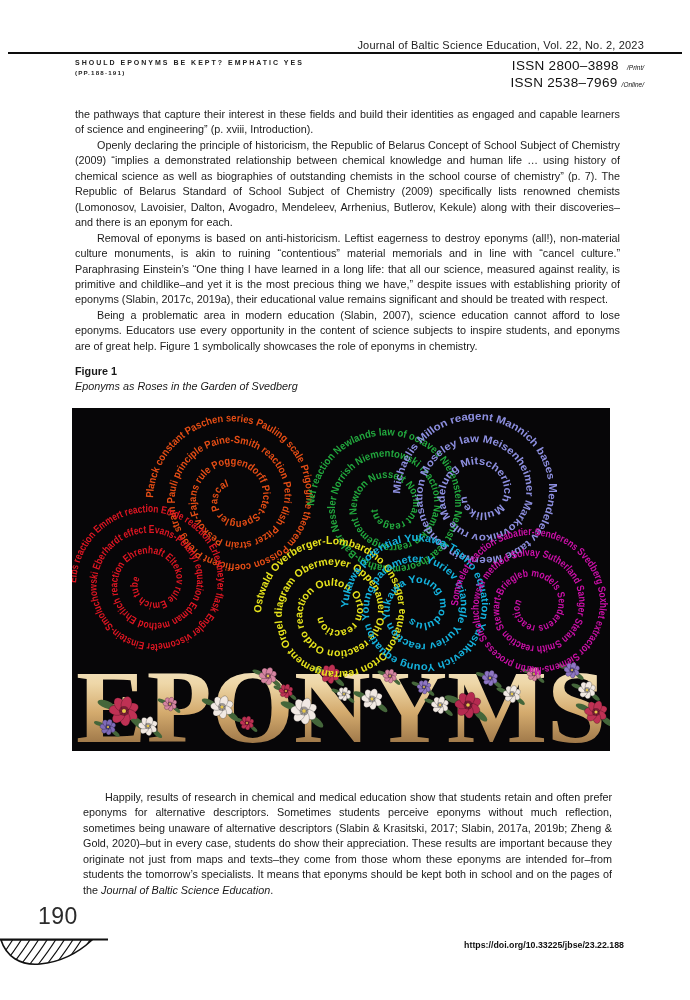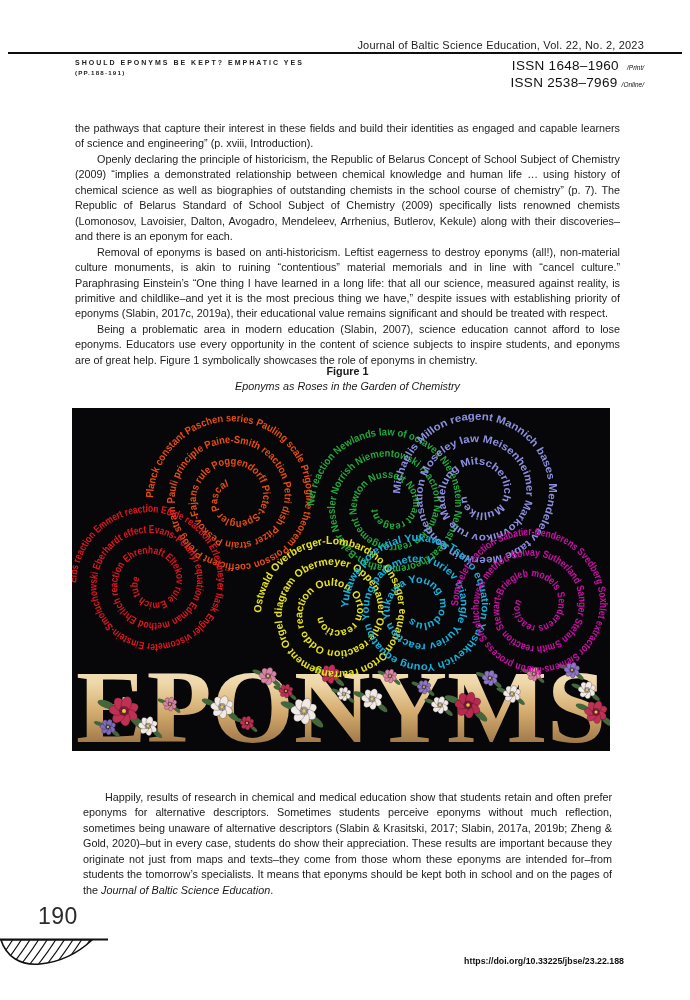--- a/index.html
+++ b/index.html
@@ -21,72 +21,72 @@
     letter-spacing:2px; color:#222;
   }
   .running-pages{
     position:absolute; top:69px; left:75px; font-size:6.2px; font-weight:bold;
     letter-spacing:1.2px; color:#222;
   }
   .issn-block{position:absolute; top:58px; right:46px; text-align:right; line-height:15px;}
   .issn-row{font-size:13.5px; font-weight:500; color:#111; letter-spacing:0.3px;}
   .issn-label{font-size:6.5px; font-style:italic; font-weight:400; letter-spacing:0;}
   
-  .content{position:absolute; top:121px; left:75px; width:545px;}
+  .content{position:absolute; top:107px; left:75px; width:545px;}
   .content p{
     margin:0; font-size:10.8px; line-height:15.45px; text-align:justify;
     color:#1c1c1c;
   }
   .content p.indent{text-indent:22px;}
-  .fig-caption-block{position:absolute; top:364px; left:75px; width:545px;text-align:center;}
+  .fig-caption-block{position:absolute; top:364px; left:75px; width:545px;}
   .fig-label{font-size:10.8px; font-weight:bold; margin:0; line-height:15px;}
   .fig-caption{font-size:10.8px; font-style:italic; margin:0; line-height:15px;}
   .closing{position:absolute; top:782px; left:75px; width:545px;}
   .closing p{margin:8px; font-size:10.8px; line-height:15.45px; text-align:justify; text-indent:22px;}
   .em-italic{font-style:italic;}
   
   .figure-wrap{position:absolute; top:408px; left:72px; width:538px; height:343px; background:#070608;}
   .figure-wrap svg{display:block;}
   .rose-text{font-family:"Liberation Sans", sans-serif; font-size:10.5px; font-weight:bold;}
   .banner-word{font-family:"Liberation Serif", serif; font-weight:bold;}
   
   .page-number{
     position:absolute; top:903px; left:38px; font-size:23px; color:#2b2b2b;
     letter-spacing:0.5px;
   }
   .leaf-logo{position:absolute; top:936px; left:0px;}
   .doi-link{
     position:absolute; top:940px; right:66px; font-size:8.8px; font-weight:bold;
-    color:#111; text-decoration:none;margin-top:16px;
+    color:#111; text-decoration:none;
   }
 </style>
 </head>
 <body>
 
 <div class="page">
 
   <div class="journal-line">Journal of Baltic Science Education, Vol. 22, No. 2, 2023</div>
   <div class="header-rule"></div>
   <div class="running-title">SHOULD EPONYMS BE KEPT? EMPHATIC YES</div>
   <div class="running-pages">(PP.188-191)</div>
   <div class="issn-block">
-    <div class="issn-row"><span>ISSN 1648–1960</span>&nbsp;&nbsp;<span class="issn-label">/Print/</span></div>
+    <div class="issn-row"><span>ISSN 2800–3898</span>&nbsp;&nbsp;<span class="issn-label">/Print/</span></div>
     <div class="issn-row"><span>ISSN 2538–7969</span>&nbsp;<span class="issn-label">/Online/</span></div>
   </div>
 
   <div class="content">
     <p>the pathways that capture their interest in these fields and build their identities as engaged and capable learners of science and engineering” (p. xviii, Introduction).</p>
     <p class="indent">Openly declaring the principle of historicism, the Republic of Belarus Concept of School Subject of Chemistry (2009) “implies a demonstrated relationship between chemical knowledge and human life … using history of chemical science as well as biographies of outstanding chemists in the school course of chemistry” (p. 7). The Republic of Belarus Standard of School Subject of Chemistry (2009) specifically lists renowned chemists (Lomonosov, Lavoisier, Dalton, Avogadro, Mendeleev, Arrhenius, Butlerov, Kekule) along with their discoveries–and there is an eponym for each.</p>
     <p class="indent">Removal of eponyms is based on anti-historicism. Leftist eagerness to destroy eponyms (all!), non-material culture monuments, is akin to ruining “contentious” material memorials and in line with “cancel culture.” Paraphrasing Einstein’s “One thing I have learned in a long life: that all our science, measured against reality, is primitive and childlike–and yet it is the most precious thing we have,” despite issues with establishing priority of eponyms (Slabin, 2017c, 2019a), their educational value remains significant and should be treated with respect.</p>
     <p class="indent">Being a problematic area in modern education (Slabin, 2007), science education cannot afford to lose eponyms. Educators use every opportunity in the content of science subjects to inspire students, and eponyms are of great help. Figure 1 symbolically showcases the role of eponyms in chemistry.</p>
   </div>
 
   <div class="fig-caption-block">
     <p class="fig-label">Figure 1</p>
-    <p class="fig-caption">Eponyms as Roses in the Garden of Chemistry</p>
+    <p class="fig-caption">Eponyms as Roses in the Garden of Svedberg</p>
   </div>
 
   <div class="figure-wrap">
     <svg id="rose-svg" width="538" height="343" viewBox="0 0 538 343">
       <defs>
         <linearGradient id="goldGrad" x1="0" y1="0" x2="0" y2="1">
           <stop offset="0" stop-color="#f6ecd6"></stop>
           <stop offset="0.3" stop-color="#eed7a8"></stop>
           <stop offset="0.55" stop-color="#d4ab6e"></stop>
           <stop offset="0.8" stop-color="#a37c4c"></stop>

